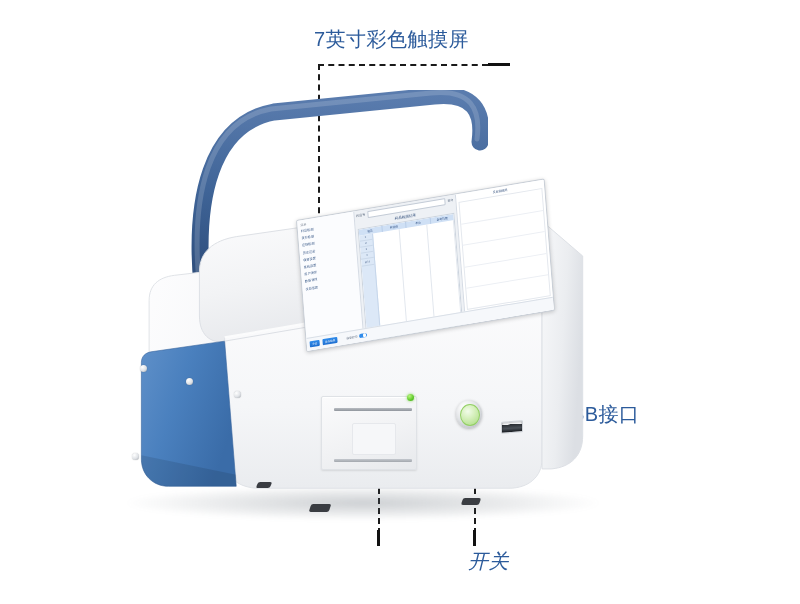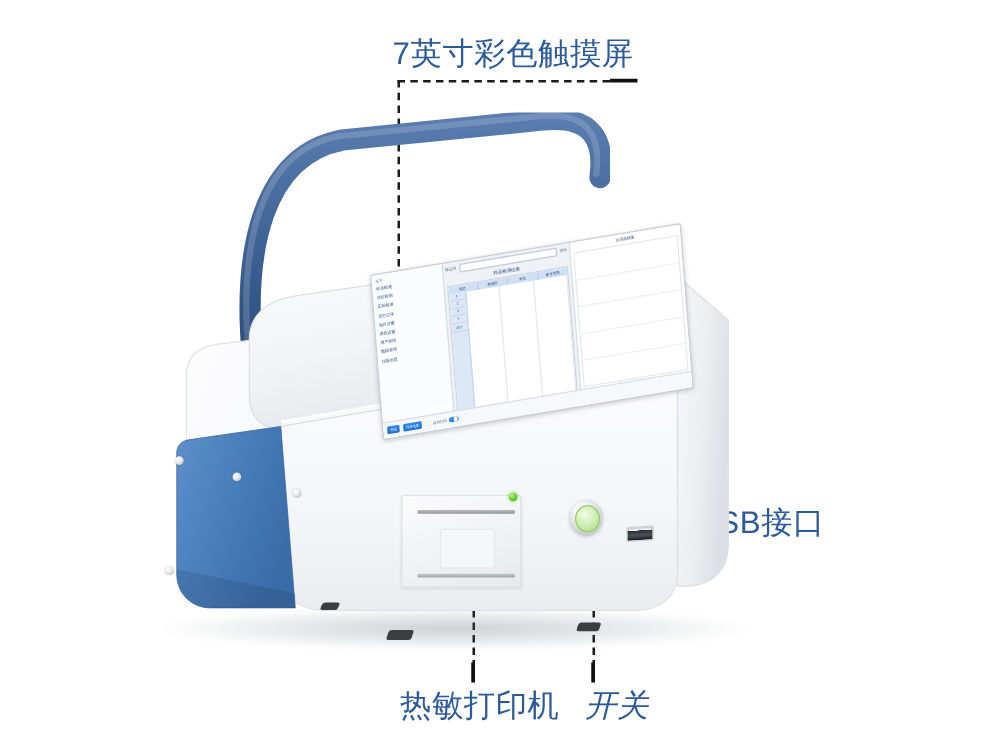--- a/index.html
+++ b/index.html
@@ -9,21 +9,21 @@
     font-family:"Liberation Sans","DejaVu Sans",sans-serif;
     overflow:hidden;
     position:relative;
   }
   #stage{position:absolute;left:0;top:0;width:800px;height:604px;}
 
   
   .callout{
     position:absolute;
     color:#2c5b9b;
-    font-size:25px;
+    font-size:20px;
     letter-spacing:0.5px;
     white-space:nowrap;
     user-select:none;
   }
   #label-screen{left:314px;top:26px;}
   #label-usb{left:556px;top:401px;}
   #label-printer{left:320px;top:548px;}
   #label-switch{left:468px;top:548px;font-style:italic;}
 
   
@@ -213,21 +213,20 @@
     box-shadow:0 0 1px rgba(0,0,0,.35);
   }
 </style>
 </head>
 <body>
 
 <div id="stage">
 
   <div class="callout" id="label-screen">7英寸彩色触摸屏</div>
   <div class="callout" id="label-usb">USB接口</div>
-  <div class="callout" id="label-printer">热敏打印机</div>
   <div class="callout" id="label-switch">开关</div>
 
   <div class="lead-h" id="lead-screen-h"></div>
   <div class="lead-solid" id="lead-screen-tip"></div>
   <div class="lead-v" id="lead-screen-v"></div>
 
   <div class="lead-h" id="lead-usb-h"></div>
   <div class="lead-solid" id="lead-usb-tip"></div>
 
   <div class="lead-v" id="lead-printer-v"></div>

